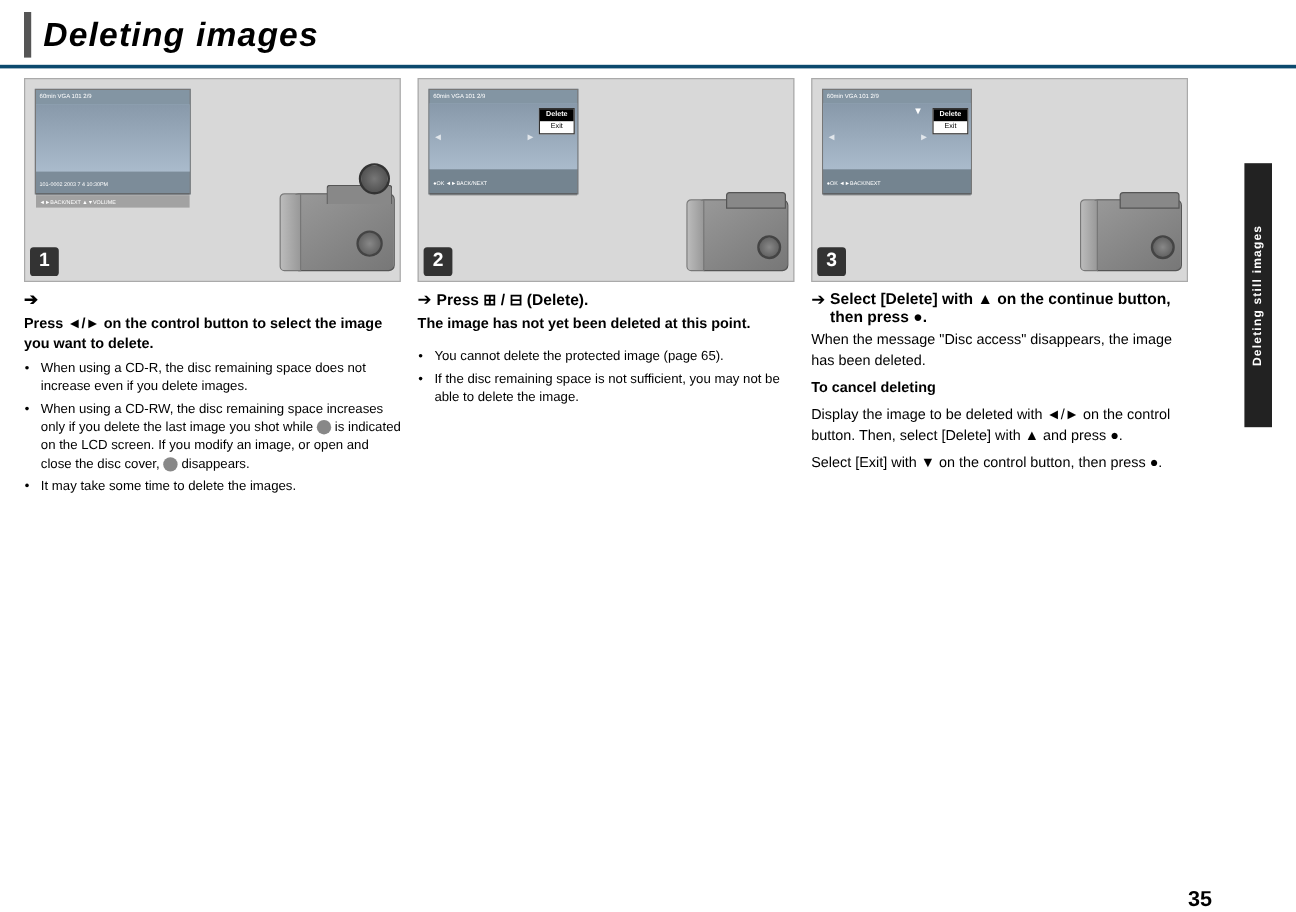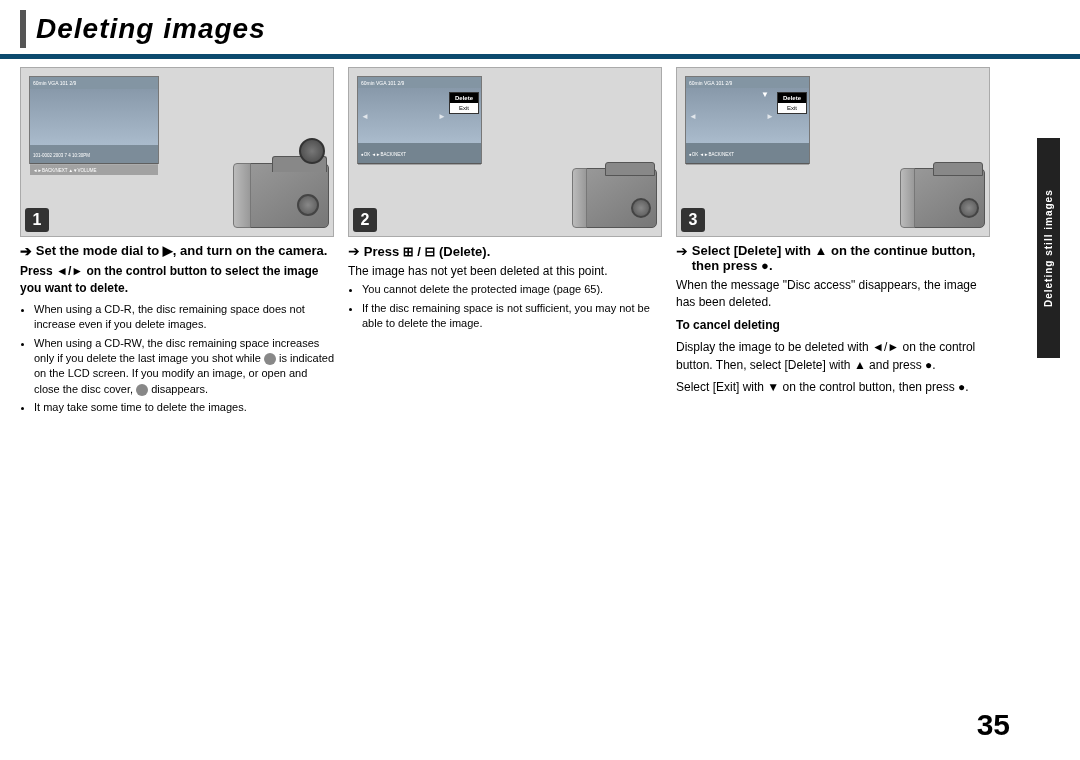--- a/index.html
+++ b/index.html
@@ -12,21 +12,21 @@
       color: #000;
       overflow: hidden;
       position: relative;
     }
 
     
     .title-bar {
       display: flex;
       align-items: center;
       padding: 10px 20px 6px 20px;
-      border-bottom: 5px solid #0c4a6e;
+      border-bottom: 3px solid #0c4a6e;
       margin-bottom: 8px;
     }
     .title-accent {
       width: 6px;
       height: 38px;
       background: #555;
       margin-right: 10px;
       flex-shrink: 0;
     }
     .title-text {
@@ -139,31 +139,31 @@
       letter-spacing: 1px;
       height: 220px;
       display: flex;
       align-items: center;
       justify-content: center;
     }
 
     
     .page-number {
       position: absolute;
-      bottom: 18px;
+      bottom: 0;
       right: 70px;
-      font-size: 30px;
+      font-size: 18px;
       font-weight: bold;
     }
 
     .col2-body {
       font-size: 12px;
       line-height: 1.45;
     }
-    .col2-body p { margin-bottom: 2px; }
+    .col2-body p { margin-bottom: 12px; font-weight: bold; }
 
     .col3-body {
       font-size: 12px;
       line-height: 1.45;
     }
     .col3-body p { margin-bottom: 5px; }
 
     .section-title {
       font-weight: bold;
       font-size: 12px;
@@ -238,21 +238,20 @@
           <div style="position:absolute; right:4px; bottom:8px; width:85px; height:65px; background:linear-gradient(145deg,#999,#777); border-radius:5px; border:1px solid #555;"></div>
           <div style="position:absolute; right:6px; bottom:64px; width:55px; height:16px; background:#888; border-radius:3px 3px 0 0; border:1px solid #555; border-bottom:none;"></div>
           <div style="position:absolute; right:8px; bottom:72px; width:26px; height:26px; background:radial-gradient(circle,#777,#444); border-radius:50%; border:2px solid #333;"></div>
           <div style="position:absolute; right:82px; bottom:8px; width:18px; height:65px; background:linear-gradient(to right,#bbb,#999); border-radius:4px 0 0 4px; border:1px solid #777;"></div>
           <div style="position:absolute; right:14px; bottom:20px; width:22px; height:22px; background:radial-gradient(circle,#888,#555); border-radius:50%; border:2px solid #444;"></div>
           <div class="step-num">1</div>
         </div>
 
         <div class="step-header">
           <span class="arrow-bullet">➔</span>
-          <span>Set the mode dial to ▶, and turn on the camera.</span>
         </div>
         <div class="step-body" style="font-weight:bold; ">Press ◄/► on the control button to select the image you want to delete.</div>
         <ul class="step-bullets">
           <li>When using a CD-R, the disc remaining space does not increase even if you delete images.</li>
           <li>When using a CD-RW, the disc remaining space increases only if you delete the last image you shot while <span style="display:inline-block;width:12px;height:12px;background:#888;border-radius:50%;vertical-align:middle;"></span> is indicated on the LCD screen. If you modify an image, or open and close the disc cover, <span style="display:inline-block;width:12px;height:12px;background:#888;border-radius:50%;vertical-align:middle;"></span> disappears.</li>
           <li>It may take some time to delete the images.</li>
         </ul>
       </div>
 
       <div class="step-col">

